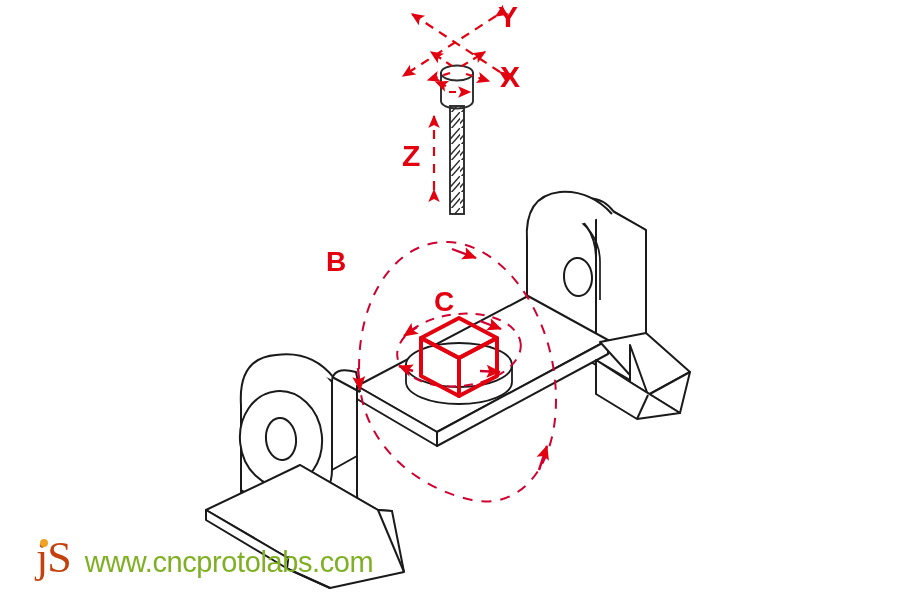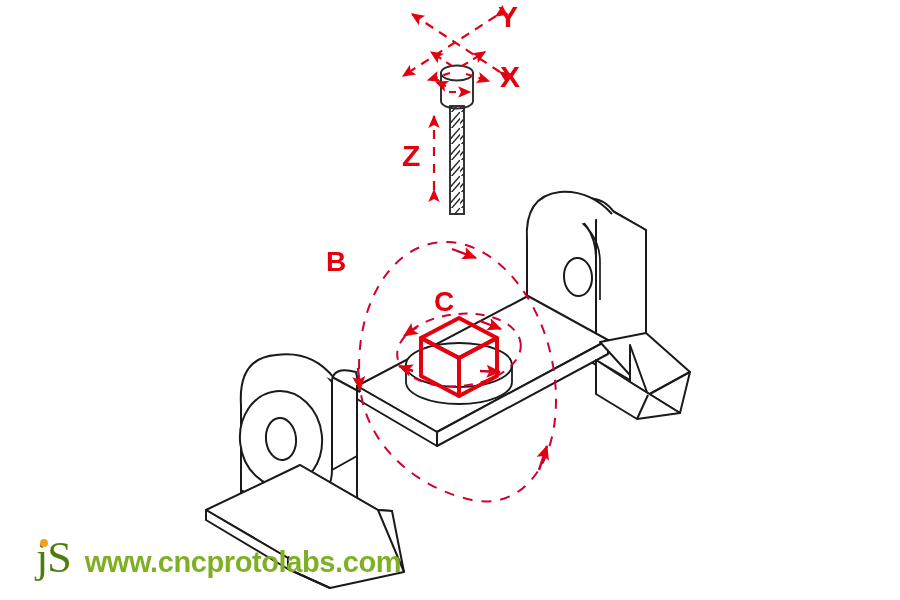--- a/index.html
+++ b/index.html
@@ -11,25 +11,25 @@
   .axis-label{position:absolute;font-family:"Liberation Sans",sans-serif;
     font-weight:bold;color:#e3000f;line-height:1;user-select:none;}
   #lbl-x{left:500px;top:62px;font-size:30px;}
   #lbl-y{left:498px;top:2px;font-size:30px;}
   #lbl-z{left:402px;top:141px;font-size:30px;}
   #lbl-b{left:326px;top:248px;font-size:28px;}
   #lbl-c{left:434px;top:288px;font-size:28px;}
   #brand{position:absolute;left:36px;top:536px;display:flex;
     align-items:baseline;gap:14px;}
   #brand-mark{position:relative;font-family:"Liberation Serif",serif;
-    font-size:44px;line-height:1;color:#4d7c0f;letter-spacing:-1px;}
+    font-size:44px;line-height:1;color:#c2410c;letter-spacing:-1px;}
   #brand-dot{position:absolute;left:4px;top:3px;width:8px;height:8px;
     border-radius:50%;background:#f0a323;}
   #brand-url{font-family:"Liberation Sans",sans-serif;font-size:29px;
-    color:#7fb024;line-height:1;letter-spacing:-0.4px;font-weight:bold;}
+    color:#7fb024;line-height:1;letter-spacing:-0.4px;}
 </style>
 </head>
 <body>
 
 <div id="stage">
 
   <svg id="canvas" width="900" height="600" viewBox="0 0 900 600">
 
     <defs>
       <marker id="ah-red" markerWidth="7" markerHeight="7" refX="5.4" refY="3" orient="auto" markerUnits="strokeWidth">

